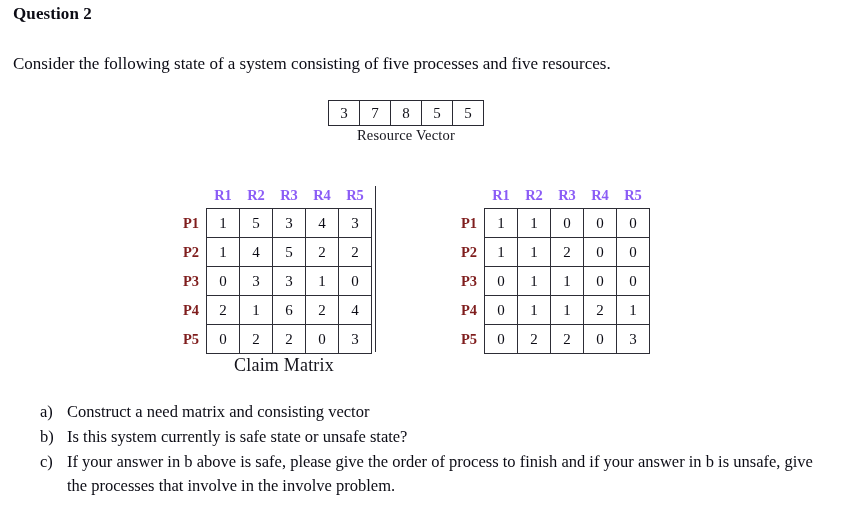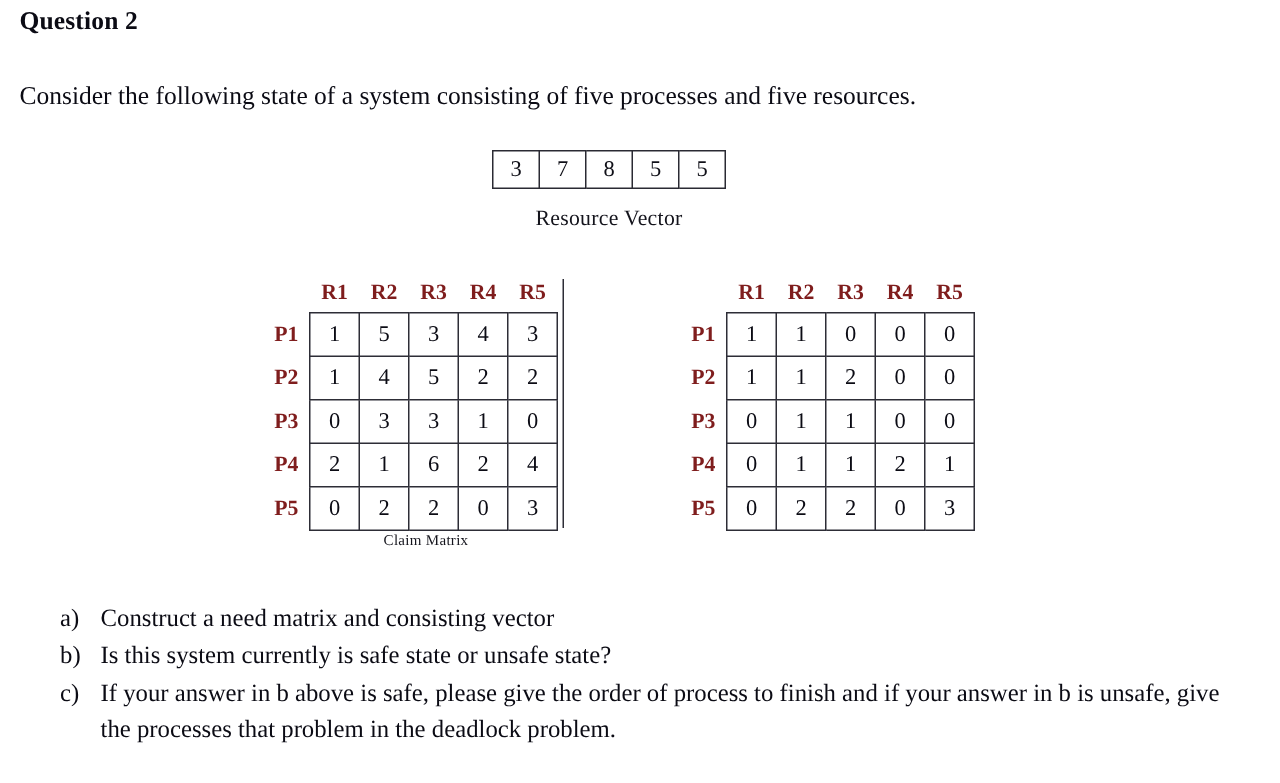--- a/index.html
+++ b/index.html
@@ -53,21 +53,21 @@
     color: #101018;
   }
   table.resvec td {
     width: 28px;
     height: 22px;
     font-size: 15px;
   }
   .caption {
     text-align: center;
     font-size: 14.5px;
-    margin-top: 12px;
+    margin-top: 1px;
     letter-spacing: 0.2px;
     color: #14141c;
   }
 
   
   .matrix-block {
     position: absolute;
   }
   #claim-block  { left: 170px; top: 186px; }
   #alloc-block  { left: 448px; top: 186px; }
@@ -82,21 +82,21 @@
     background: transparent;
   }
   table.matrix th.colhead {
     width: 30px;
     height: 19px;
     border: none;
     font-weight: bold;
     font-size: 14.5px;
     text-align: center;
     padding: 0 0 3px 0;
-    color: #7f1d1d;
+    color: #8b5cf6;
     margin-left: 23px;
   }
   table.matrix th.rowhead {
     width: 28px;
     border: none;
     font-weight: bold;
     font-size: 14.5px;
     text-align: right;
     padding-right: 7px;
     color: #7f1d1d;
@@ -114,21 +114,21 @@
     position: absolute;
     width: 1px;
     background: #2d2d36;
   }
   #claim-edge {
     left: 375px;
     top: 186px;
     height: 166px;
   }
   .mat-caption {
-    font-size: 10px;
+    font-size: 18px;
     text-align: center;
     margin-top: 1px;
     letter-spacing: 0.2px;
     color: #14141c;
   }
   #claim-block .mat-caption { padding-left: 26px; }
   #alloc-block .mat-caption { padding-left: 26px; }
 
   
   .qlist {
@@ -295,15 +295,15 @@
   <div class="qitem">
     <span class="qmark">a)</span>
     <span class="qtext">Construct a need matrix and consisting vector</span>
   </div>
   <div class="qitem">
     <span class="qmark">b)</span>
     <span class="qtext">Is this system currently is safe state or unsafe state?</span>
   </div>
   <div class="qitem">
     <span class="qmark">c)</span>
-    <span class="qtext">If your answer in b above is safe, please give the order of process to finish and if your answer in b is unsafe, give the processes that problem in the deadlock problem.</span>
+    <span class="qtext">If your answer in b above is safe, please give the order of process to finish and if your answer in b is unsafe, give the processes that involve in the involve problem.</span>
   </div>
 </div>
 
 </body></html>

